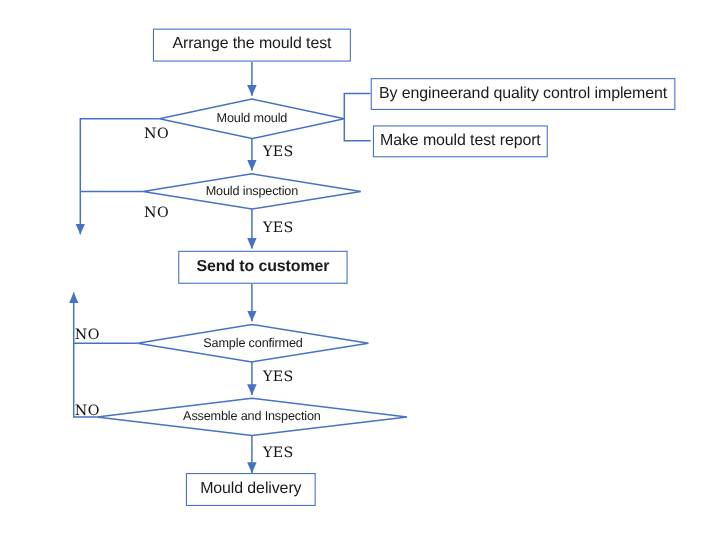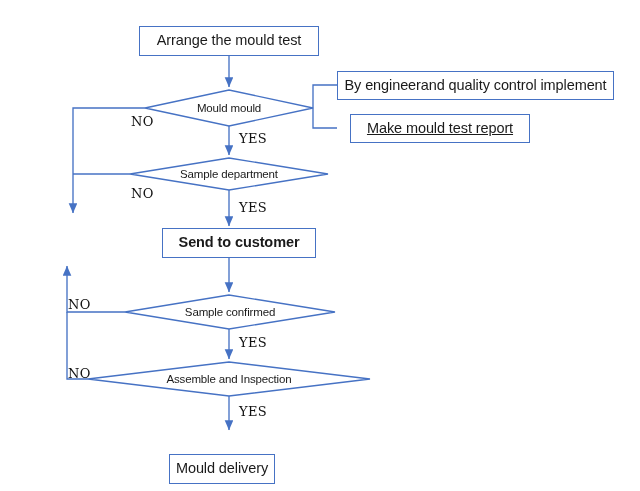--- a/index.html
+++ b/index.html
@@ -114,39 +114,39 @@
   </svg>
 
   <div class="node proc" style="left:139px; top:26px; width:180px; height:30px;">
     <span>Arrange the mould test</span>
   </div>
 
   <div class="node proc" style="left:337px; top:71px; width:277px; height:29px;">
     <span>By engineerand  quality control implement</span>
   </div>
 
-  <div class="node proc" style="left:350px; top:114px; width:180px; height:29px;text-decoration:underline;">
+  <div class="node proc" style="left:339px; top:114px; width:159px; height:29px;">
     <span>Make mould test report</span>
   </div>
 
 
   <div class="node proc" style="left:162px; top:228px; width:154px; height:30px;font-weight:bold;">
     <span>Send to customer</span>
   </div>
 
-  <div class="node proc" style="left:169px; top:430px; width:106px; height:30px;margin-top:24px;">
+  <div class="node proc" style="left:169px; top:430px; width:118px; height:30px;">
     <span>Mould delivery</span>
   </div>
 
   <div class="diamond-label" style="left:145px; top:98px; width:168px; height:20px;">
     <span>Mould mould</span>
   </div>
 
   <div class="diamond-label" style="left:130px; top:164px; width:198px; height:20px;">
-    <span>Sample department</span>
+    <span>Mould inspection</span>
   </div>
 
   <div class="diamond-label" style="left:125px; top:302px; width:210px; height:20px;">
     <span>Sample confirmed</span>
   </div>
 
   <div class="diamond-label" style="left:88px; top:369px; width:282px; height:20px;">
     <span>Assemble and Inspection</span>
   </div>
 

